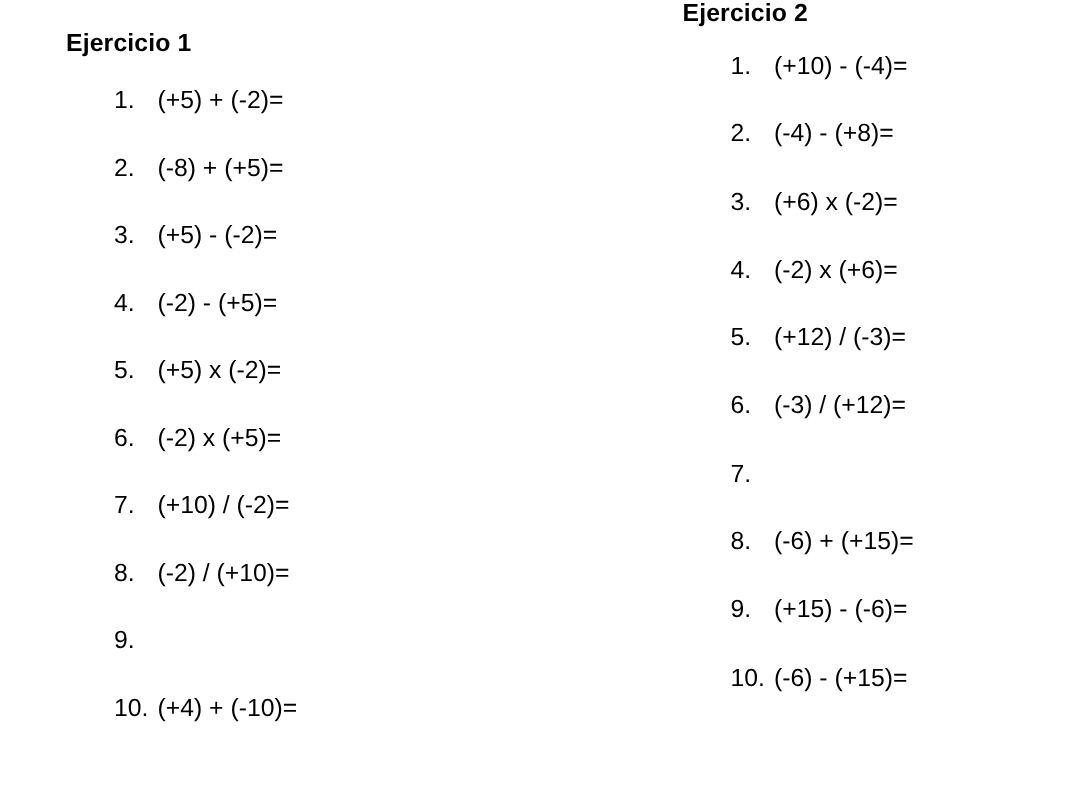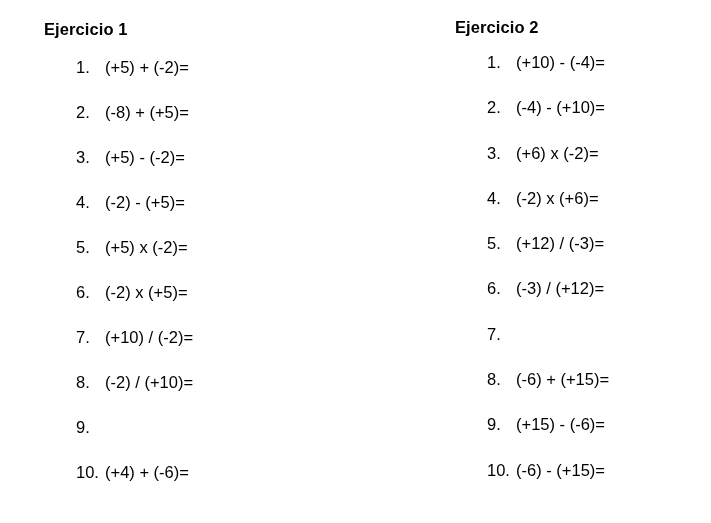--- a/index.html
+++ b/index.html
@@ -36,21 +36,20 @@
   .col-title {
     font-size: 16.5px;
     font-weight: bold;
     letter-spacing: 0.1px;
     white-space: nowrap;
   }
   .col-left .col-title {
     margin-top: 20px;
   }
   .col-right .col-title {
-    margin-top: 18px;
   }
   .ex-list {
     list-style: none;
     margin: 0;
     padding: 0;
   }
   .col-left .ex-list {
     margin-top: 20px;
     margin-left: 32px;
   }
@@ -116,35 +115,35 @@
       </li>
       <li class="ex-item">
         <span class="ex-num">8.</span>
         <span class="ex-expr">(-2) / (+10)=</span>
       </li>
       <li class="ex-item">
         <span class="ex-num">9.</span>
       </li>
       <li class="ex-item">
         <span class="ex-num">10.</span>
-        <span class="ex-expr">(+4) + (-6)=</span>
+        <span class="ex-expr">(+4) + (-10)=</span>
       </li>
     </ol>
   </div>
 
   <div class="column col-right">
     <div class="col-title">Ejercicio 2</div>
     <ol class="ex-list">
       <li class="ex-item">
         <span class="ex-num">1.</span>
         <span class="ex-expr">(+10) - (-4)=</span>
       </li>
       <li class="ex-item">
         <span class="ex-num">2.</span>
-        <span class="ex-expr">(-4) - (+10)=</span>
+        <span class="ex-expr">(-4) - (+8)=</span>
       </li>
       <li class="ex-item">
         <span class="ex-num">3.</span>
         <span class="ex-expr">(+6) x (-2)=</span>
       </li>
       <li class="ex-item">
         <span class="ex-num">4.</span>
         <span class="ex-expr">(-2) x (+6)=</span>
       </li>
       <li class="ex-item">

